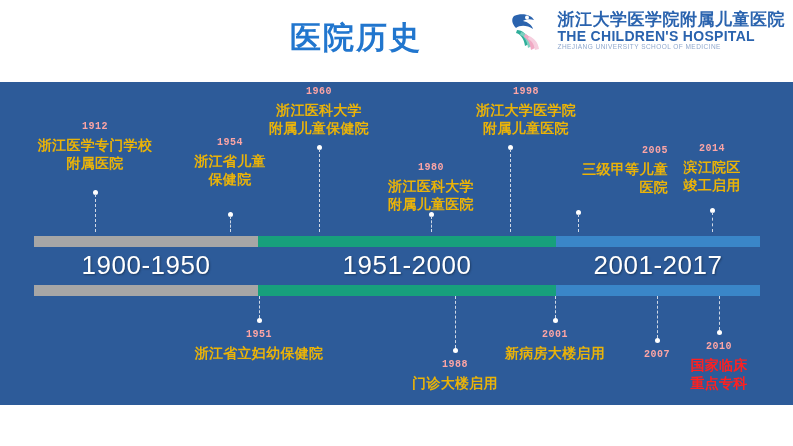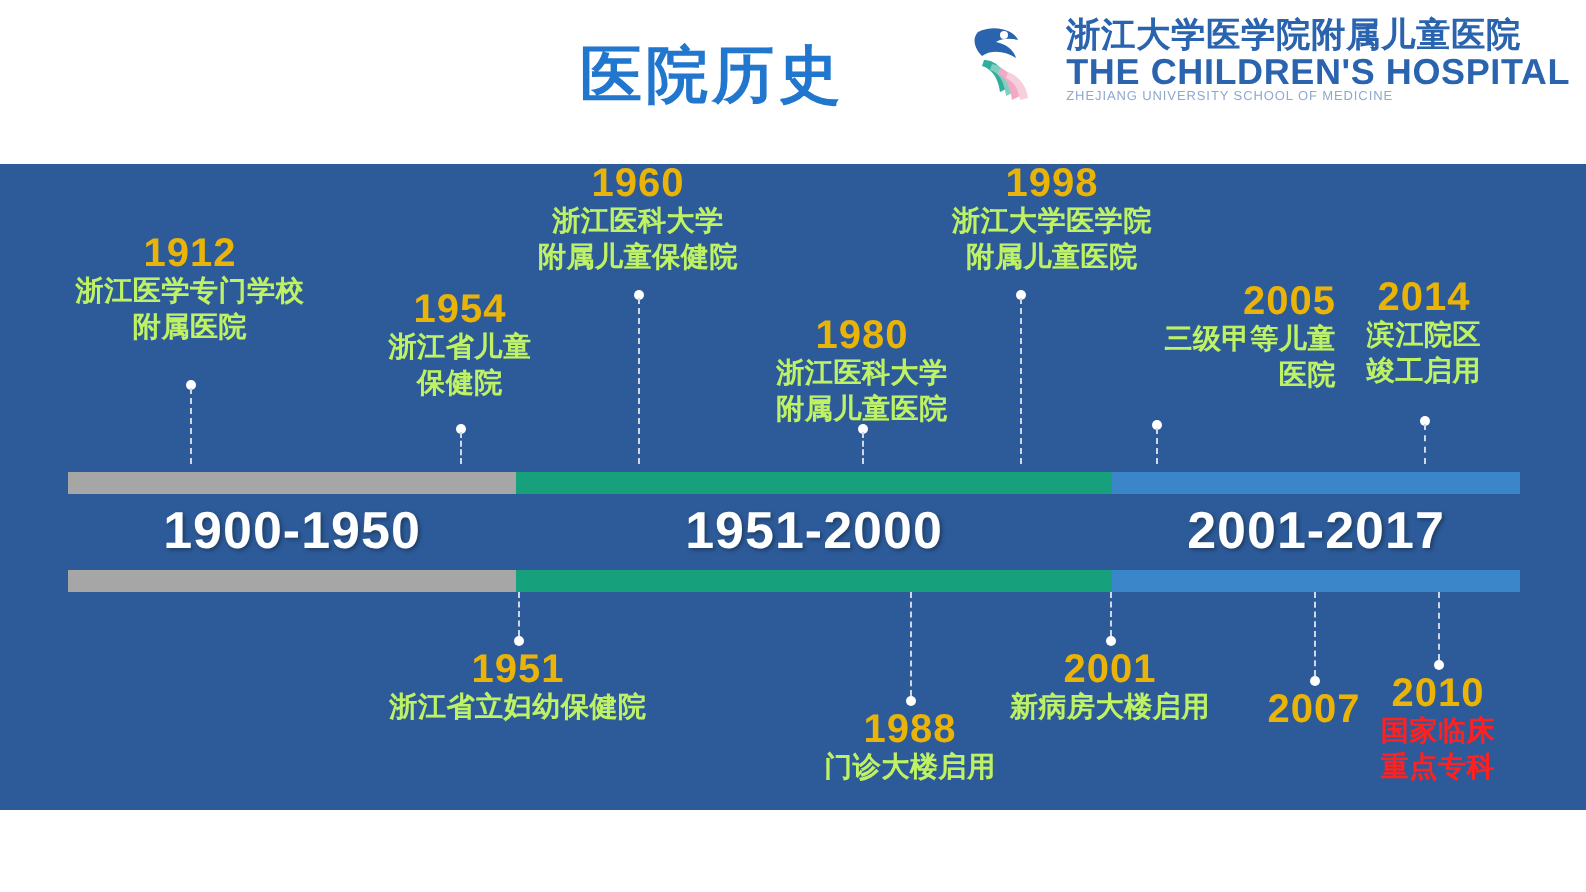--- a/index.html
+++ b/index.html
@@ -55,21 +55,21 @@
     line-height: 1.05;
   }
   .logo-cn {
     font-size: 17px;
     font-weight: bold;
     color: #2a63ae;
     letter-spacing: 0.5px;
     white-space: nowrap;
   }
   .logo-en {
-    font-size: 18px;
+    font-size: 14px;
     font-weight: bold;
     color: #2a63ae;
     letter-spacing: 0.3px;
     white-space: nowrap;
   }
   .logo-sub {
     font-size: 6.5px;
     color: #8fa8cd;
     letter-spacing: 0.45px;
     white-space: nowrap;
@@ -97,41 +97,42 @@
   .seg-blue  { background: #3a86c8; }
 
   
   .era-label {
     position: absolute;
     top: 166px;
     height: 34px;
     line-height: 34px;
     color: #ffffff;
     font-size: 26px;
-    font-weight: bold;
+    font-weight: normal;
     text-align: center;
     letter-spacing: 0.5px;
     text-shadow: 1px 1px 2px rgba(0,0,0,0.35);
   }
 
   
   .event {
     position: absolute;
     width: 180px;
     text-align: center;
   }
   .event .year {
-    color: #eab308;
-    font-size: 20px;
+    color: #fca5a5;
+    font-size: 10px;
     font-weight: bold;
     line-height: 18px;
     letter-spacing: 0.5px;
+    font-family: Liberation Mono, monospace;
   }
   .event .desc {
-    color: #bef264;
+    color: #eab308;
     font-size: 14px;
     font-weight: bold;
     line-height: 18px;
     letter-spacing: 0.3px;
   }
   .event.red .desc { color: #ff2020; }
 
   
   .leader {
     position: absolute;
@@ -186,21 +187,21 @@
   <div class="era-label" style="left:258px; width:298px;">1951-2000</div>
   <div class="era-label" style="left:556px; width:204px;">2001-2017</div>
 
   <div class="event" style="left:5px; top:36px;">
     <div class="year">1912</div>
     <div class="desc multiline">浙江医学专门学校<br>附属医院</div>
   </div>
   <div class="dot" style="left:95px; top:108px;"></div>
   <div class="leader" style="left:95px; top:112px; height:38px;"></div>
 
-  <div class="event" style="left:140px; top:64px;">
+  <div class="event" style="left:140px; top:52px;">
     <div class="year">1954</div>
     <div class="desc multiline">浙江省儿童<br>保健院</div>
   </div>
   <div class="dot" style="left:230px; top:130px;"></div>
   <div class="leader" style="left:230px; top:134px; height:16px;"></div>
 
   <div class="event" style="left:229px; top:1px;">
     <div class="year">1960</div>
     <div class="desc multiline">浙江医科大学<br>附属儿童保健院</div>
   </div>

